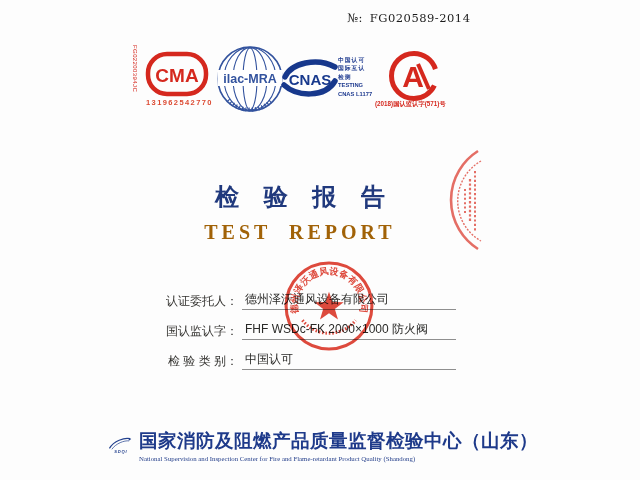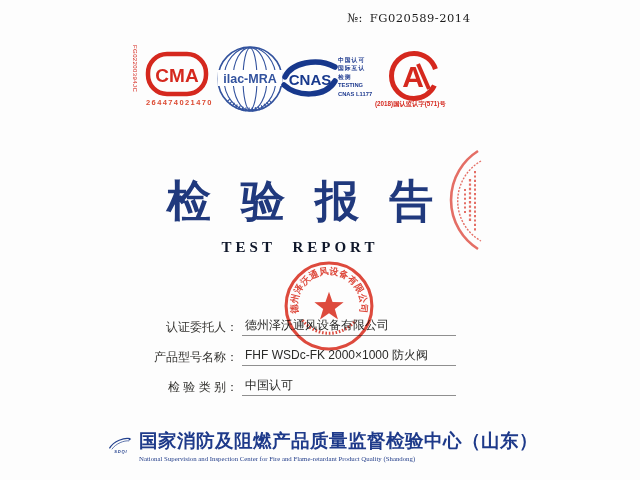--- a/index.html
+++ b/index.html
@@ -21,26 +21,26 @@
   .ilac { position:absolute; left:216px; top:45px; }
   .cnas { position:absolute; left:281px; top:58px; }
   .cnas-text { position:absolute; left:338px; top:56px; font-size:5.8px; line-height:1.45;
                color:#1e3a8f; font-weight:bold; }
   .cnas-text .cjk { letter-spacing:1px; }
   .cal { position:absolute; left:388px; top:50px; }
   .cal-caption { position:absolute; left:375px; top:100px; font-size:6.3px; font-weight:bold; color:#d5281e; }
 
   
   .title-wrap { position:absolute; left:115px; top:172px; width:370px; text-align:center; }
-  .title-cn { font-size:44px; font-weight:bold; color:#20397d; letter-spacing:9px; text-indent:9px; }
-  .title-en { margin-top:8px; font-family:"Liberation Serif","DejaVu Serif",serif; font-size:15px;
-              font-weight:bold; color:#0f172a; letter-spacing:4px; word-spacing:9px; }
+  .title-cn { font-size:24px; font-weight:bold; color:#20397d; letter-spacing:9px; text-indent:9px;margin-top:9px; }
+  .title-en { margin-top:8px; font-family:"Liberation Serif","DejaVu Serif",serif; font-size:20px;
+              font-weight:bold; color:#a16207; letter-spacing:4px; word-spacing:9px; }
 
   
-  .fields { position:absolute; left:150px; top:290px; width:306px;margin-top:26px; }
+  .fields { position:absolute; left:150px; top:290px; width:306px; }
   .frow { display:flex; align-items:flex-end; height:20px; margin-bottom:10px; }
   .flabel { width:88px; text-align:right; font-size:12px; color:#33322f; white-space:nowrap; }
   .fvalue { flex:1; margin-left:4px; border-bottom:1px solid #8f8f8f; font-size:12px;
             color:#2a2a28; padding:0 0 1px 3px; white-space:nowrap; }
   .frow:nth-child(3) { margin-top:3px;justify-content:space-between; }
 
   
   .seal { position:absolute; left:282px; top:259px; mix-blend-mode:multiply; opacity:.92; }
   .edge-stamp { position:absolute; left:442px; top:149px; mix-blend-mode:multiply; opacity:.85; }
 
@@ -59,21 +59,21 @@
   <div class="report-no">
     <span>№:</span><span class="num">FG020589-2014</span>
   </div>
 
   <div class="side-code">FG02200394JC</div>
 
   <svg class="cma" width="64" height="46" viewBox="0 0 64 46">
     <rect x="3" y="3" width="58" height="40" rx="19" ry="19" fill="none" stroke="#d5281e" stroke-width="4.5"></rect>
     <text x="32" y="30.5" text-anchor="middle" font-size="19" font-weight="bold" fill="#d5281e">CMA</text>
   </svg>
-  <div class="cma-no">264474021470</div>
+  <div class="cma-no">131962542770</div>
 
   <svg class="ilac" width="68" height="68" viewBox="0 0 68 68">
     <circle cx="34" cy="34" r="32" fill="#ffffff" stroke="#33539e" stroke-width="1.6"></circle>
     <ellipse cx="34" cy="34" rx="7" ry="31" fill="none" stroke="#33539e" stroke-width="1.1"></ellipse>
     <ellipse cx="34" cy="34" rx="17" ry="31.4" fill="none" stroke="#33539e" stroke-width="1.1"></ellipse>
     <ellipse cx="34" cy="34" rx="26" ry="31.6" fill="none" stroke="#33539e" stroke-width="1.1"></ellipse>
     <path d="M12,55 A30,30 0 0 0 56,55" fill="none" stroke="#33539e" stroke-width="4" stroke-dasharray="1.2,2.1"></path>
     <rect x="1.5" y="25" width="65" height="16" fill="#ffffff"></rect>
     <text x="34" y="37.5" text-anchor="middle" font-size="12.5" font-weight="bold" fill="#33539e">ilac-MRA</text>
   </svg>
@@ -102,21 +102,21 @@
     <div class="title-cn">检 验 报 告</div>
     <div class="title-en">TEST REPORT</div>
   </div>
 
   <div class="fields">
     <div class="frow">
       <span class="flabel">认证委托人：</span>
       <span class="fvalue">德州泽沃通风设备有限公司</span>
     </div>
     <div class="frow">
-      <span class="flabel">产品型号名称：</span>
+      <span class="flabel">国认监认字：</span>
       <span class="fvalue">FHF WSDc-FK 2000×1000 防火阀</span>
     </div>
     <div class="frow">
       <span class="flabel">检 验 类 别：</span>
       <span class="fvalue">中国认可</span>
     </div>
   </div>
 
   <svg class="seal" width="94" height="94" viewBox="0 0 92 92">
     <circle cx="46" cy="46" r="42" fill="none" stroke="#dd3a2c" stroke-width="3"></circle>

